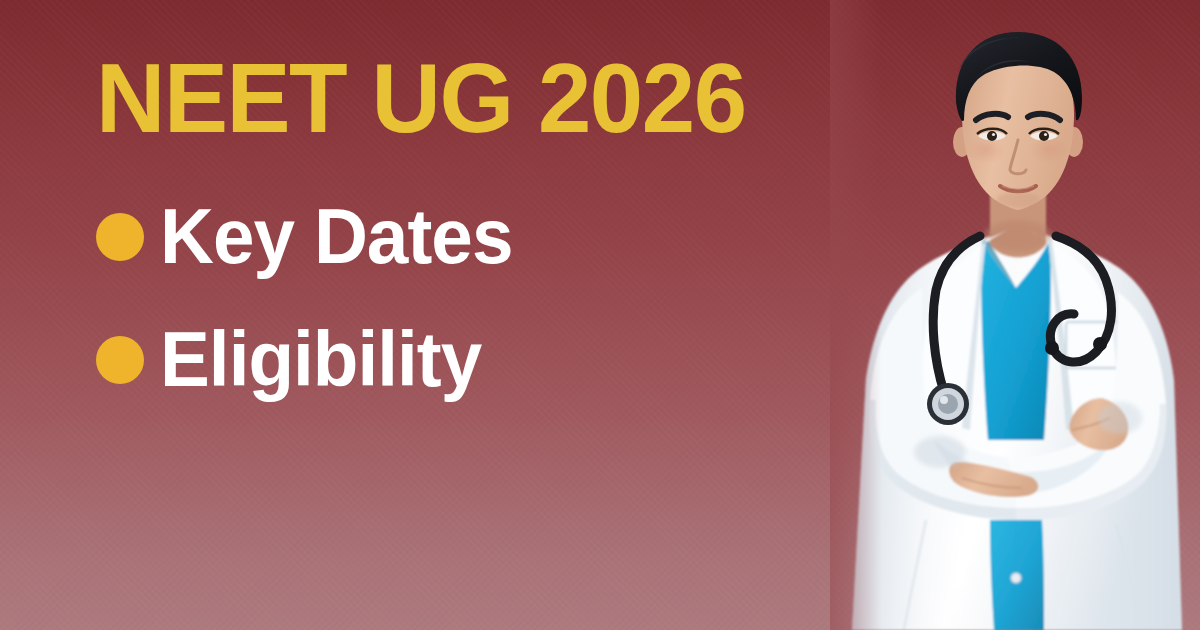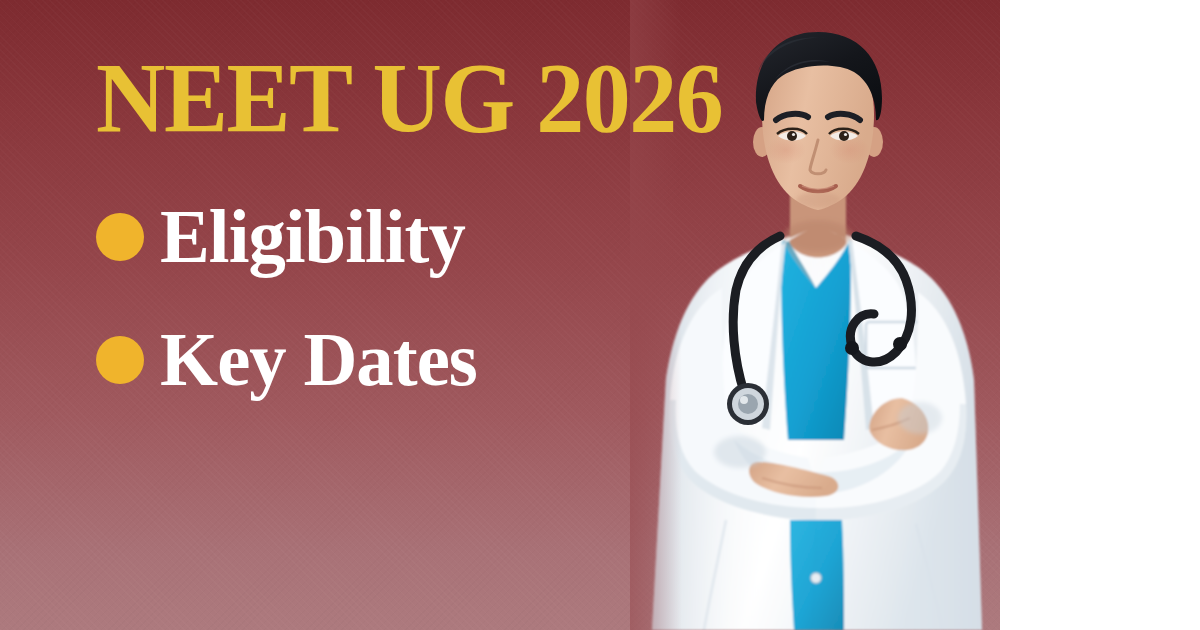--- a/index.html
+++ b/index.html
@@ -5,24 +5,24 @@
 <style>
   html, body {
     margin: 0;
     padding: 0;
     background: #ffffff;
   }
   * { box-sizing: border-box; }
 
   .banner {
     position: relative;
-    width: 1000px;
+    width: 1200px;
     height: 630px;
     overflow: hidden;
-    font-family: Liberation Serif, serif;
+    font-family: Liberation Sans, sans-serif;
     background: linear-gradient(to bottom,
        #7e2b30 0%,
        #8a373c 18%,
        #95464b 42%,
        #a05a5f 66%,
        #a97277 88%,
        #ad7a7e 100%);
     padding-left: 12px;
   }
 
@@ -327,25 +327,25 @@
   </div>
 
   <div class="content">
 
     <h1 class="headline">NEET UG 2026</h1>
 
     <ul class="bullets">
 
       <li class="bullet-row">
         <span class="dot"></span>
+        <span class="bullet-label">Key Dates</span>
+      </li>
+
+      <li class="bullet-row">
+        <span class="dot"></span>
         <span class="bullet-label">Eligibility</span>
       </li>
 
-      <li class="bullet-row">
-        <span class="dot"></span>
-        <span class="bullet-label">Key Dates</span>
-      </li>
-
 
     </ul>
   </div>
 
 </div>
 
 </body></html>

